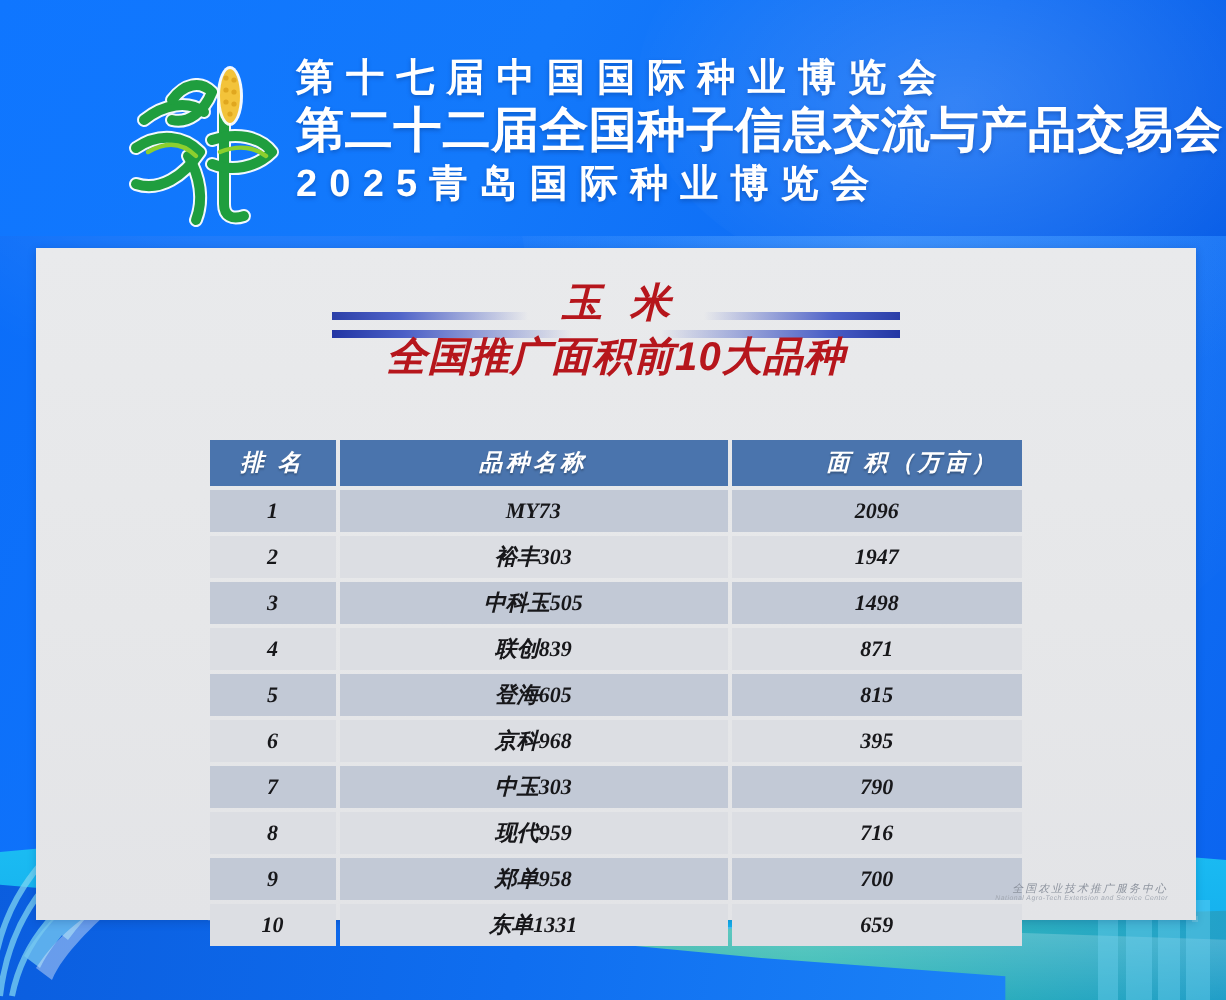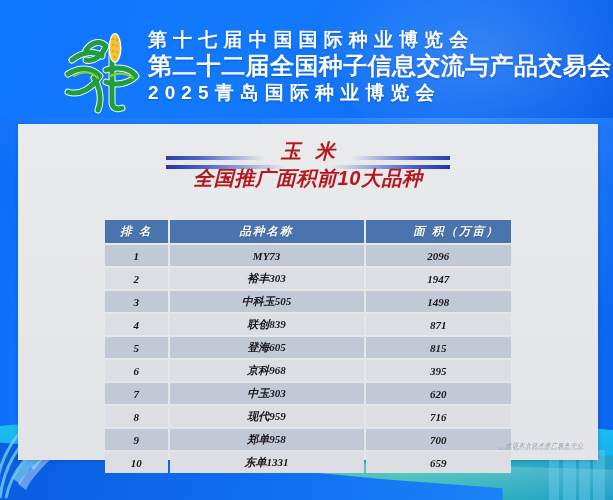--- a/index.html
+++ b/index.html
@@ -288,21 +288,21 @@
           <td>815</td>
         </tr>
         <tr>
           <td>6</td>
           <td>京科968</td>
           <td>395</td>
         </tr>
         <tr>
           <td>7</td>
           <td>中玉303</td>
-          <td>620</td>
+          <td>790</td>
         </tr>
         <tr>
           <td>8</td>
           <td>现代959</td>
           <td>716</td>
         </tr>
         <tr>
           <td>9</td>
           <td>郑单958</td>
           <td>700</td>

